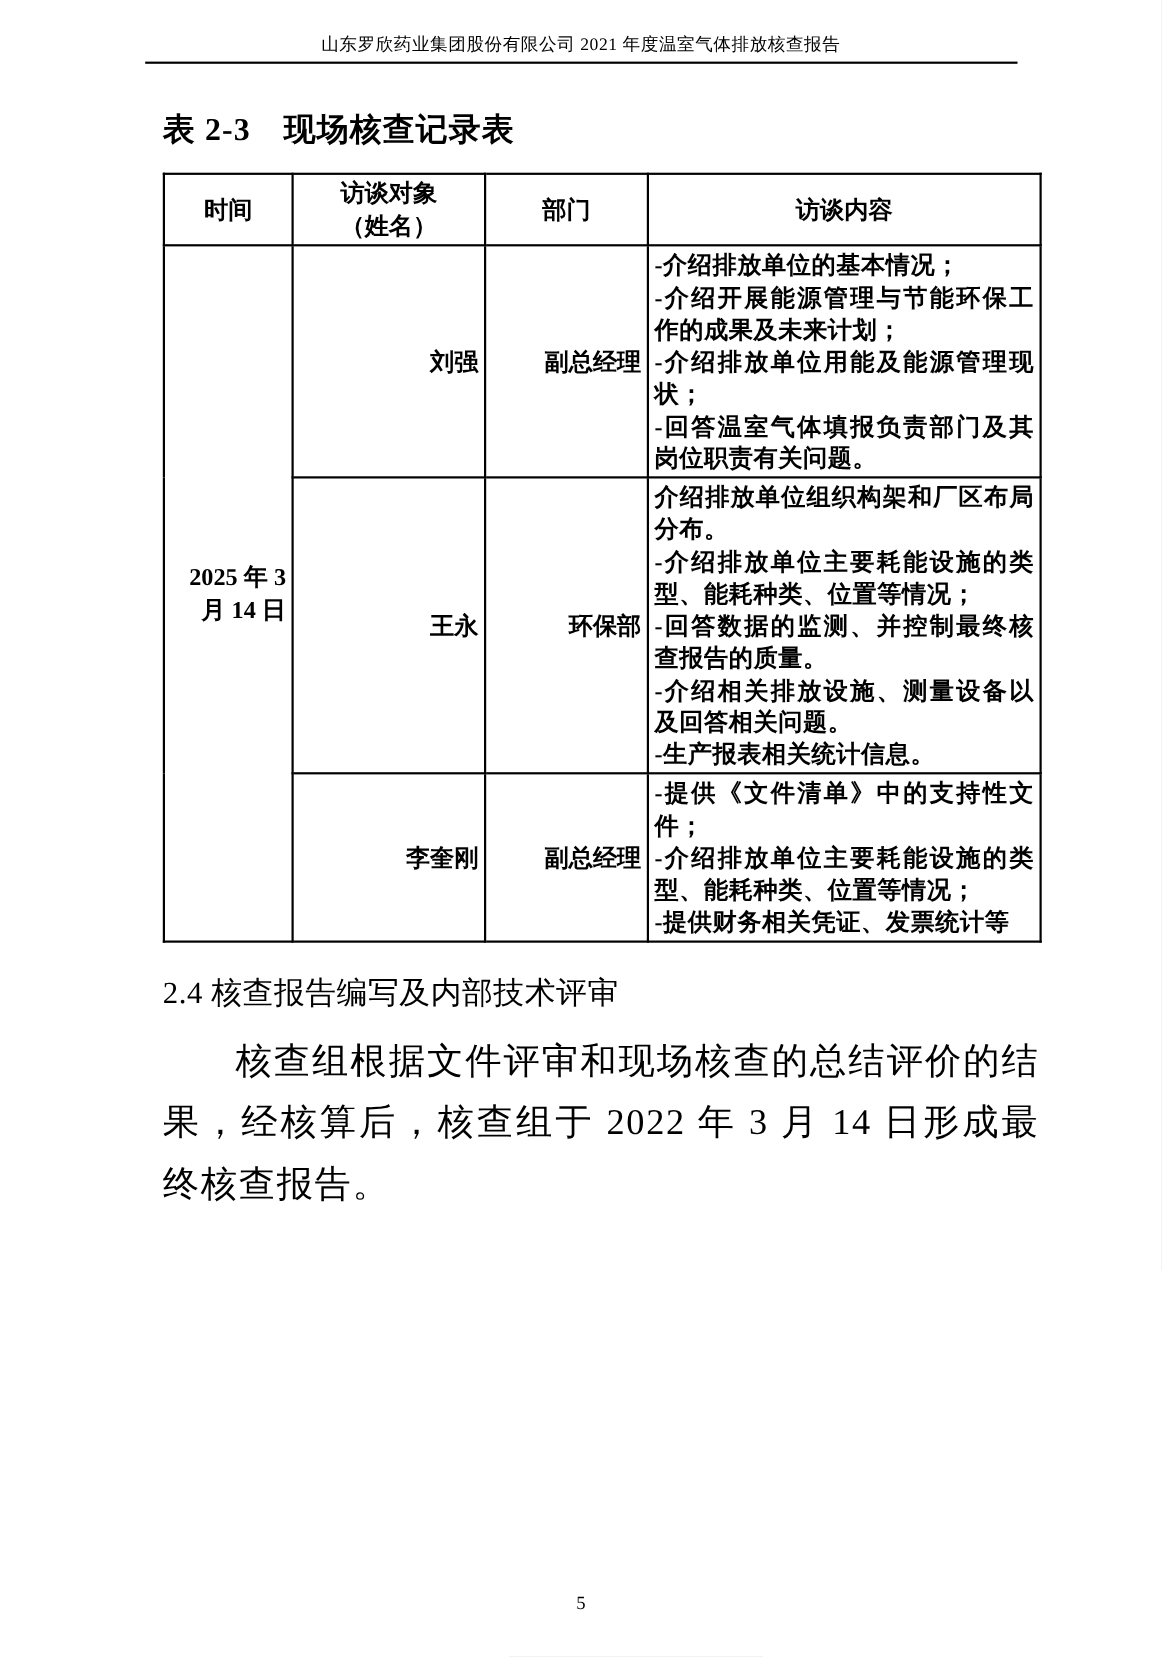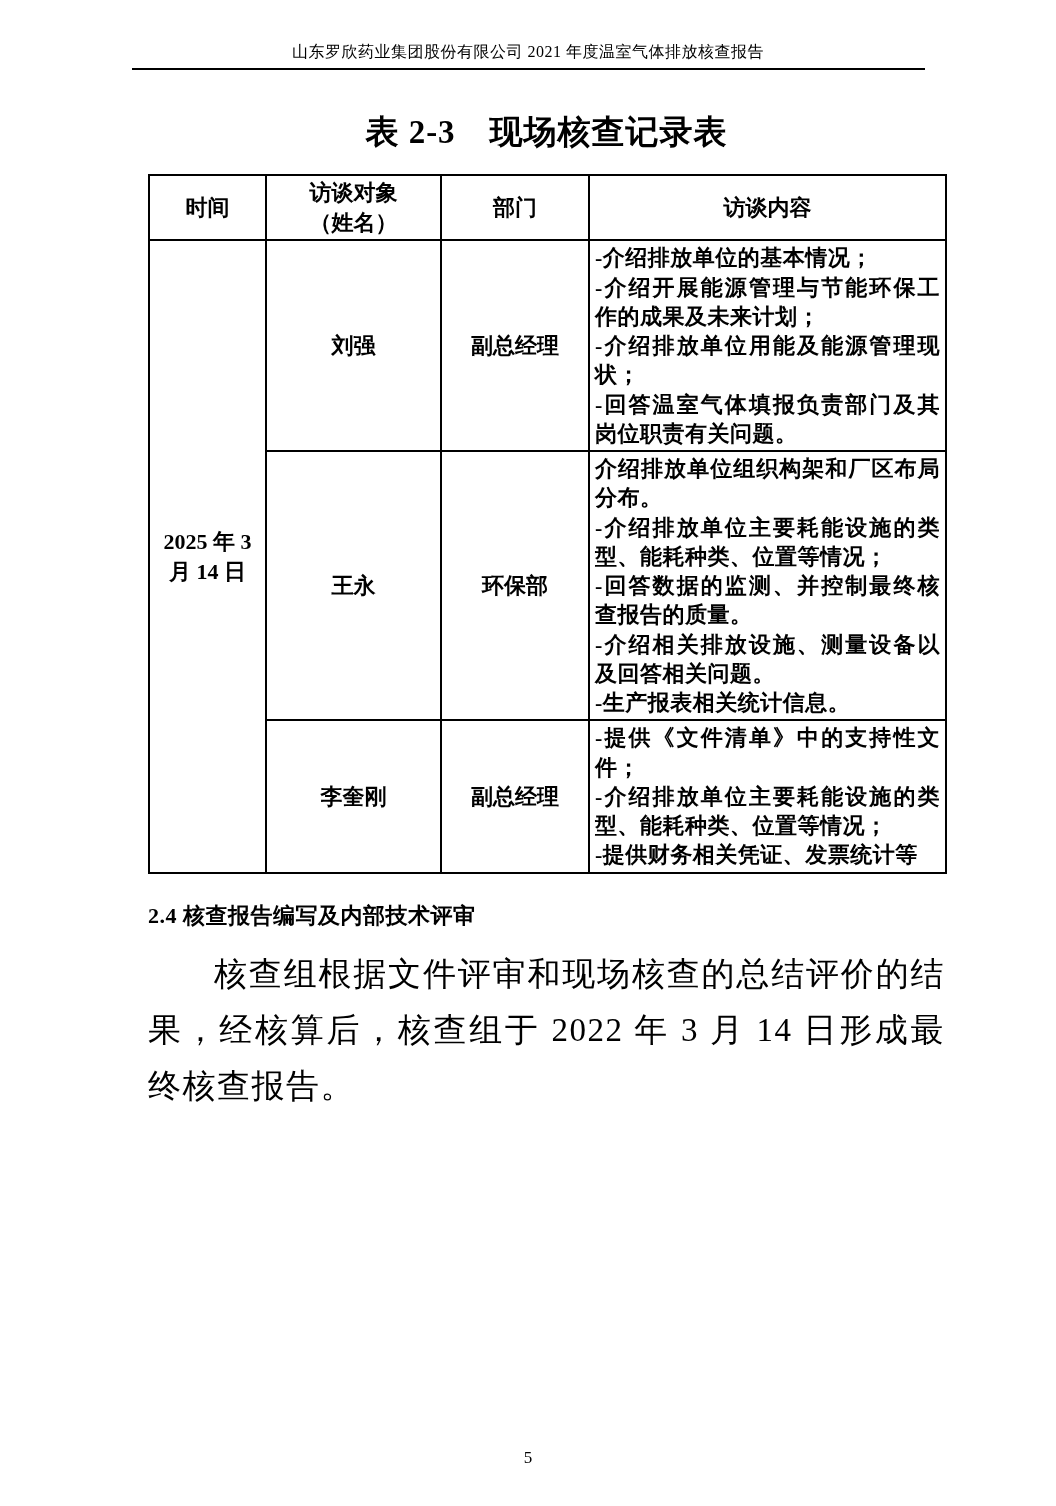--- a/index.html
+++ b/index.html
@@ -6,41 +6,40 @@
   .page {
     position: relative;
     width: 1056px;
     height: 1506px;
     margin: 0 auto;
     background: #ffffff;
     color: #000000;
     font-family: "Liberation Serif", "DejaVu Serif", serif;
     overflow: hidden;
   }
-  .doc-header { padding-top: 42px; }
+  .doc-header { padding-top: 30px; }
   .doc-header-title {
     text-align: center;
     font-size: 16px;
     letter-spacing: 0.5px;
   }
   .doc-header-rule {
     margin: 5px auto 0 auto;
     width: 793px;
     border-top: 2px solid #000;
     height: 0;
   }
   .content {
     margin-left: 148px;
     margin-right: 111px; 
   }
   .table-caption {
     margin-top: 40px;
-    text-align: center;
     font-weight: bold;
-    font-size: 33px;
+    font-size: 29px;
     letter-spacing: 1px;
   }
   table.record-table {
     margin-top: 19px;
     border-collapse: collapse;
     table-layout: fixed;
     width: 797px;
   }
   .record-table th, .record-table td {
     border: 2px solid #000;
@@ -49,35 +48,35 @@
     overflow: hidden;
   }
   .record-table th {
     font-size: 22px;
     font-weight: bold;
     text-align: center;
     white-space: pre-line;
     line-height: 1.35;
   }
   .record-table td { font-size: 22px; font-weight: bold; }
-  .cell-center { text-align: center; line-height: 1.35; }
+  .cell-center { text-align: right; line-height: 1.35; }
   tr.header-row   { height: 61px; }
   tr.body-row-1   { height: 203px; }
   tr.body-row-2   { height: 266px; }
   tr.body-row-3   { height: 144px; }
   .content-cell { text-align: left; padding: 4px 6px; }
   .bullet-line {
     line-height: 1.33;
     text-align: justify;
     letter-spacing: 0.5px;
   }
   .section-heading {
     margin: 27px 0 0 0;
-    font-size: 22px;
-    font-weight: bold;
+    font-size: 28px;
+    font-weight: normal;
     letter-spacing: 0.5px;
   }
   .body-paragraph {
     margin: 15px 0 0 0;
     font-size: 33px;
     line-height: 56px;
     text-align: justify;
     text-indent: 2em;
     letter-spacing: 1.5px;
   }

